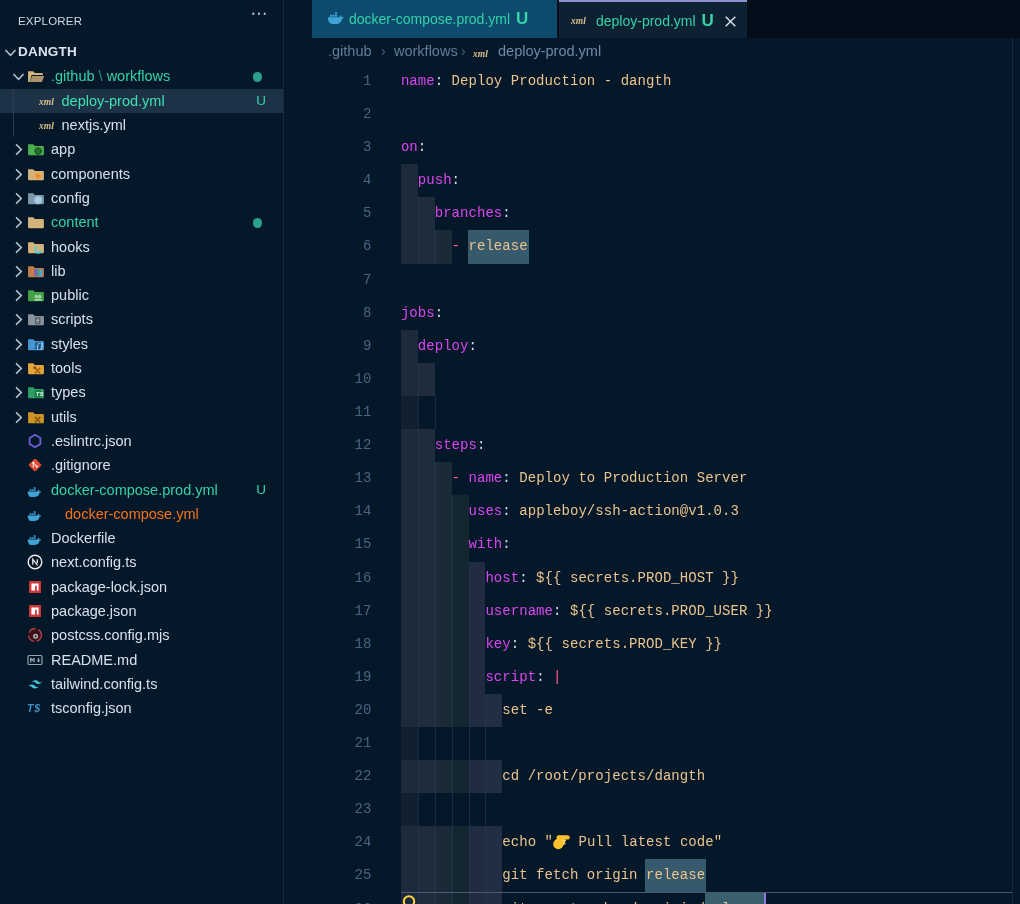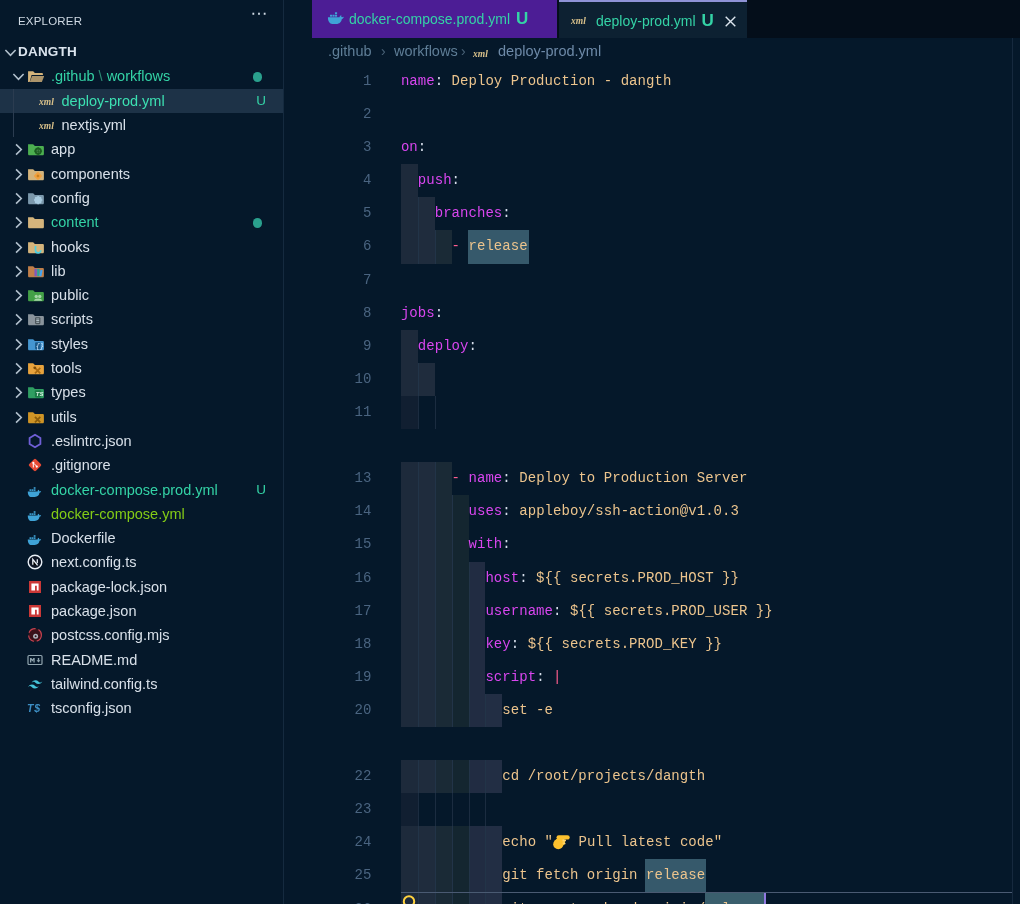--- a/index.html
+++ b/index.html
@@ -34,21 +34,21 @@
 .cd .k{color:#d946ef}
 .cd .s{color:#ecc48d}
 .cd .p{color:#ff5e8f}
 .cd .w{color:#d6deeb}
 .emj{vertical-align:-6px}
 #ovr{position:absolute;right:7px;top:38px;bottom:0;width:1px;background:#16293e}
 </style></head><body>
 <div id="app">
 <div id="ed">
  <div id="tabs">
-  <div class="tab" style="left:0;width:246px;background:#4c1d95;border-right:1px solid #05101c">
+  <div class="tab" style="left:0;width:246px;background:#0c4a6e;border-right:1px solid #05101c">
     <i style="position:absolute;left:15px;top:12px"><svg width="19" height="14.3" viewBox="0 0 16 12">
               <g fill="#3fa3d7">
                 <rect x="4.6" y="2.3" width="1.8" height="1.6"></rect>
                 <rect x="6.7" y="2.3" width="1.8" height="1.6"></rect>
                 <rect x="6.7" y="0.2" width="1.8" height="1.6"></rect>
                 <rect x="2.5" y="2.3" width="1.8" height="1.6"></rect>
                 <path d="M.8 4.4h9.8c0-.8.6-1.5 1.4-1.7.2.4.2 1.1 0 1.5.6.2 1.5.1 2.1-.3 0 .8-.6 1.6-1.6 1.9-.3 2.3-1.9 4.2-4.8 4.2H4.4C2.2 10 .7 7.6.8 4.4z"></path>
               </g>
             </svg></i>
     <span class="tl" style="left:37px">docker-compose.prod.yml<span class="ub">U</span></span>
@@ -120,20 +120,26 @@
           <i class="bar" style="left:88.90px;background:#1d2a3b;"></i>
           <i class="bar" style="left:105.80px;background:#1f2c3d;border-left:1px solid #223448;"></i>
           <span class="ln" style="width:59.5px">10</span>
         </div>
         <div class="cl" style="top:395.99px">
           <i class="bar" style="left:88.90px;background:#111f31"></i>
           <i class="gl" style="left:105.80px"></i>
           <i class="gl" style="left:122.71px"></i>
           <span class="ln" style="width:59.5px">11</span>
         </div>
+        <div class="cl" style="top:429.09px">
+          <i class="bar" style="left:88.90px;background:#1d2a3b;"></i>
+          <i class="bar" style="left:105.80px;background:#1f2c3d;border-left:1px solid #223448;"></i>
+          <span class="ln" style="width:59.5px">12</span>
+          <pre class="cd" style="left:88.90px"><span>    </span><span class="k">steps</span><span class="w">:</span></pre>
+        </div>
         <div class="cl" style="top:462.20px">
           <i class="bar" style="left:88.90px;background:#1d2a3b;"></i>
           <i class="bar" style="left:105.80px;background:#1f2c3d;border-left:1px solid #223448;"></i>
           <i class="bar" style="left:122.71px;background:#1a2a36;border-left:1px solid #223448;"></i>
           <span class="ln" style="width:59.5px">13</span>
           <pre class="cd" style="left:88.90px"><span>      </span><span class="p">- </span><span class="k">name</span><span class="w">:</span><span class="s"> Deploy to Production Server</span></pre>
         </div>
         <div class="cl" style="top:495.30px">
           <i class="bar" style="left:88.90px;background:#1d2a3b;"></i>
           <i class="bar" style="left:105.80px;background:#1f2c3d;border-left:1px solid #223448;"></i>
@@ -188,20 +194,29 @@
         </div>
         <div class="cl" style="top:693.93px">
           <i class="bar" style="left:88.90px;background:#1d2a3b;"></i>
           <i class="bar" style="left:105.80px;background:#1f2c3d;border-left:1px solid #223448;"></i>
           <i class="bar" style="left:122.71px;background:#1a2a36;border-left:1px solid #223448;"></i>
           <i class="bar" style="left:139.61px;background:#142630;border-left:1px solid #223448;"></i>
           <i class="bar" style="left:156.51px;background:#212c42;border-left:1px solid #223448;"></i>
           <i class="bar" style="left:173.41px;background:#222e44;border-left:1px solid #223448;"></i>
           <span class="ln" style="width:59.5px">20</span>
           <pre class="cd" style="left:88.90px"><span class="s">            set -e</span></pre>
+        </div>
+        <div class="cl" style="top:727.03px">
+          <i class="bar" style="left:88.90px;background:#111f31"></i>
+          <i class="gl" style="left:105.80px"></i>
+          <i class="gl" style="left:122.71px"></i>
+          <i class="gl" style="left:139.61px"></i>
+          <i class="gl" style="left:156.51px"></i>
+          <i class="gl" style="left:173.41px"></i>
+          <span class="ln" style="width:59.5px">21</span>
         </div>
         <div class="cl" style="top:760.13px">
           <i class="bar" style="left:88.90px;background:#1d2a3b;"></i>
           <i class="bar" style="left:105.80px;background:#1f2c3d;border-left:1px solid #223448;"></i>
           <i class="bar" style="left:122.71px;background:#1a2a36;border-left:1px solid #223448;"></i>
           <i class="bar" style="left:139.61px;background:#142630;border-left:1px solid #223448;"></i>
           <i class="bar" style="left:156.51px;background:#212c42;border-left:1px solid #223448;"></i>
           <i class="bar" style="left:173.41px;background:#222e44;border-left:1px solid #223448;"></i>
           <span class="ln" style="width:59.5px">22</span>
           <pre class="cd" style="left:88.90px"><span class="s">            cd /root/projects/dangth</span></pre>
@@ -458,21 +473,21 @@
       <div class="row" style="top:501.8px">
         <i class="fic" style="left:27px;top:7px"><svg width="16" height="12" viewBox="0 0 16 12">
             <g fill="#3fa3d7">
               <rect x="4.6" y="2.3" width="1.8" height="1.6"></rect>
               <rect x="6.7" y="2.3" width="1.8" height="1.6"></rect>
               <rect x="6.7" y="0.2" width="1.8" height="1.6"></rect>
               <rect x="2.5" y="2.3" width="1.8" height="1.6"></rect>
               <path d="M.8 4.4h9.8c0-.8.6-1.5 1.4-1.7.2.4.2 1.1 0 1.5.6.2 1.5.1 2.1-.3 0 .8-.6 1.6-1.6 1.9-.3 2.3-1.9 4.2-4.8 4.2H4.4C2.2 10 .7 7.6.8 4.4z"></path>
             </g>
           </svg></i>
-        <span class="rt" style="left:51px;color:#84cc16">docker-compose.yml</span>
+        <span class="rt" style="left:65px;color:#f97316">docker-compose.yml</span>
       </div>
       <div class="row" style="top:526.1px">
         <i class="fic" style="left:27px;top:7px"><svg width="16" height="12" viewBox="0 0 16 12">
             <g fill="#3fa3d7">
               <rect x="4.6" y="2.3" width="1.8" height="1.6"></rect>
               <rect x="6.7" y="2.3" width="1.8" height="1.6"></rect>
               <rect x="6.7" y="0.2" width="1.8" height="1.6"></rect>
               <rect x="2.5" y="2.3" width="1.8" height="1.6"></rect>
               <path d="M.8 4.4h9.8c0-.8.6-1.5 1.4-1.7.2.4.2 1.1 0 1.5.6.2 1.5.1 2.1-.3 0 .8-.6 1.6-1.6 1.9-.3 2.3-1.9 4.2-4.8 4.2H4.4C2.2 10 .7 7.6.8 4.4z"></path>
             </g>

